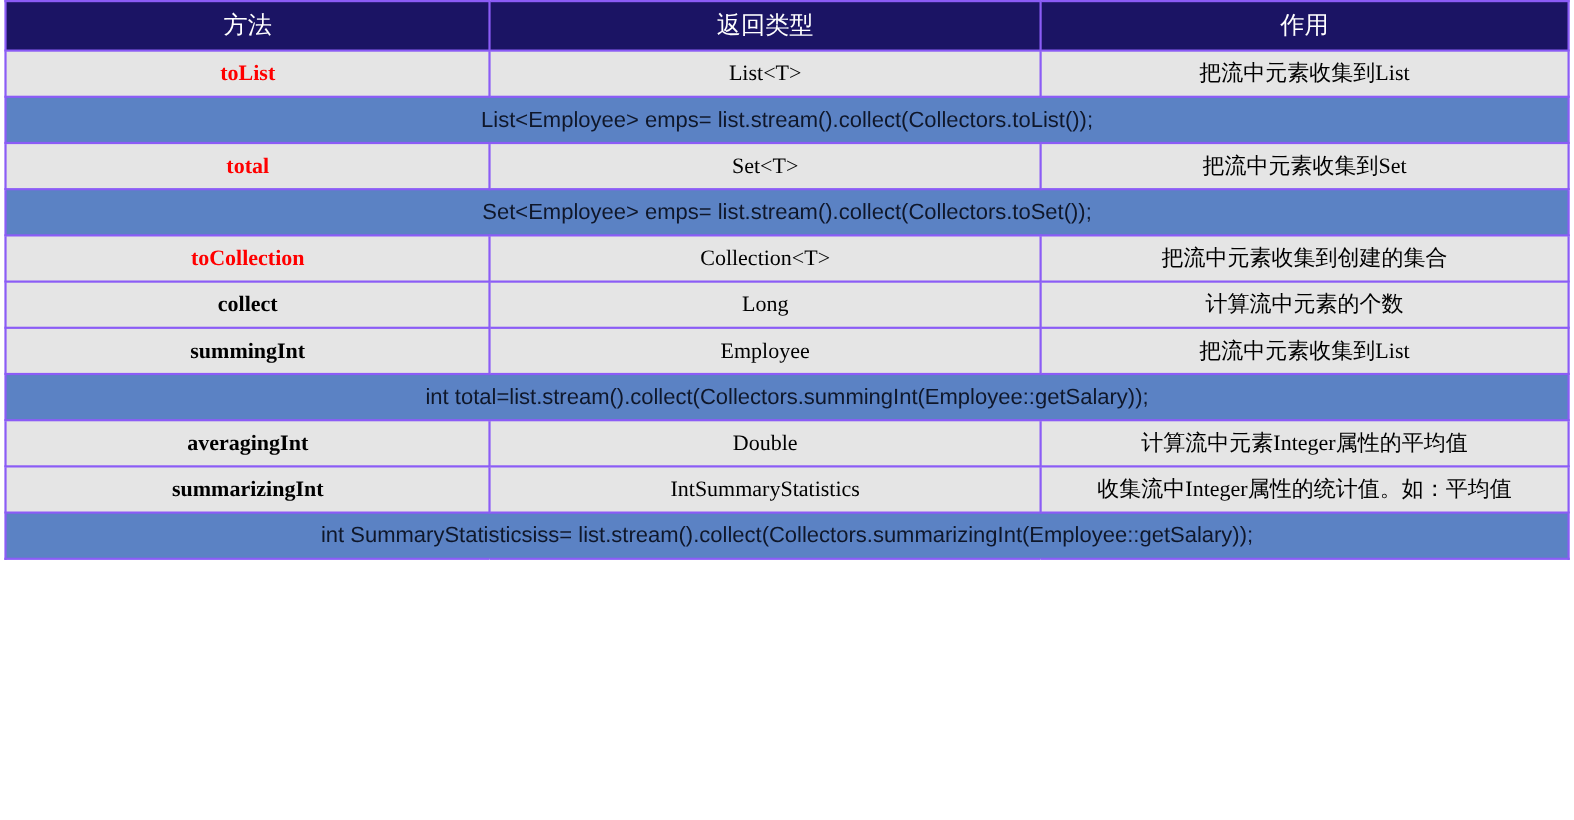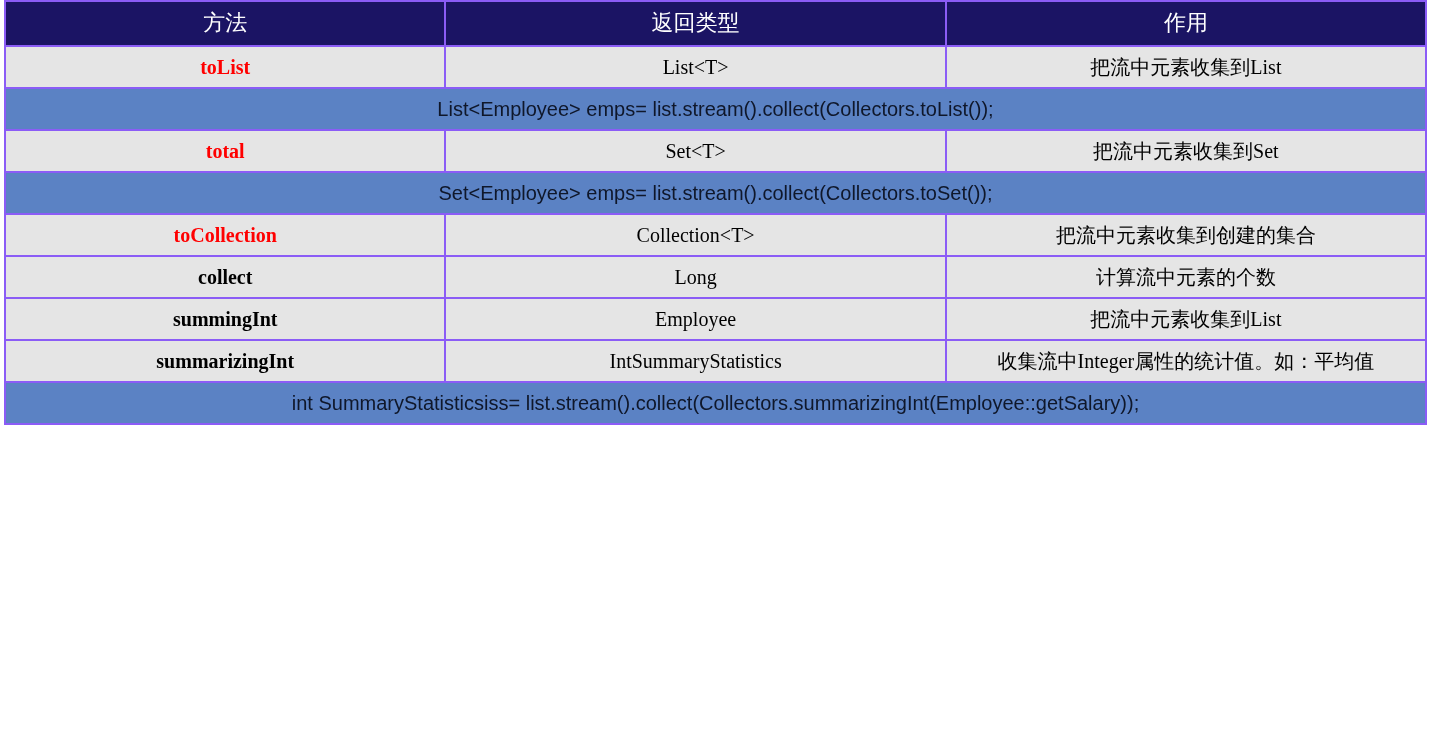--- a/index.html
+++ b/index.html
@@ -86,20 +86,28 @@
       <tr class="data-row">
         <td class="col-method method-black">collect</td>
         <td class="col-return">Long</td>
         <td class="col-desc">计算流中元素的个数</td>
       </tr>
       <tr class="data-row">
         <td class="col-method method-black">summingInt</td>
         <td class="col-return">Employee</td>
         <td class="col-desc">把流中元素收集到List</td>
       </tr>
+      <tr class="code-row">
+        <td colspan="3">int total=list.stream().collect(Collectors.summingInt(Employee::getSalary));</td>
+      </tr>
+      <tr class="data-row">
+        <td class="col-method method-black">averagingInt</td>
+        <td class="col-return">Double</td>
+        <td class="col-desc">计算流中元素Integer属性的平均值</td>
+      </tr>
       <tr class="data-row">
         <td class="col-method method-black">summarizingInt</td>
         <td class="col-return">IntSummaryStatistics</td>
         <td class="col-desc">收集流中Integer属性的统计值。如：平均值</td>
       </tr>
       <tr class="code-row">
         <td colspan="3">int SummaryStatisticsiss= list.stream().collect(Collectors.summarizingInt(Employee::getSalary));</td>
       </tr>
     </tbody>
 </table>

